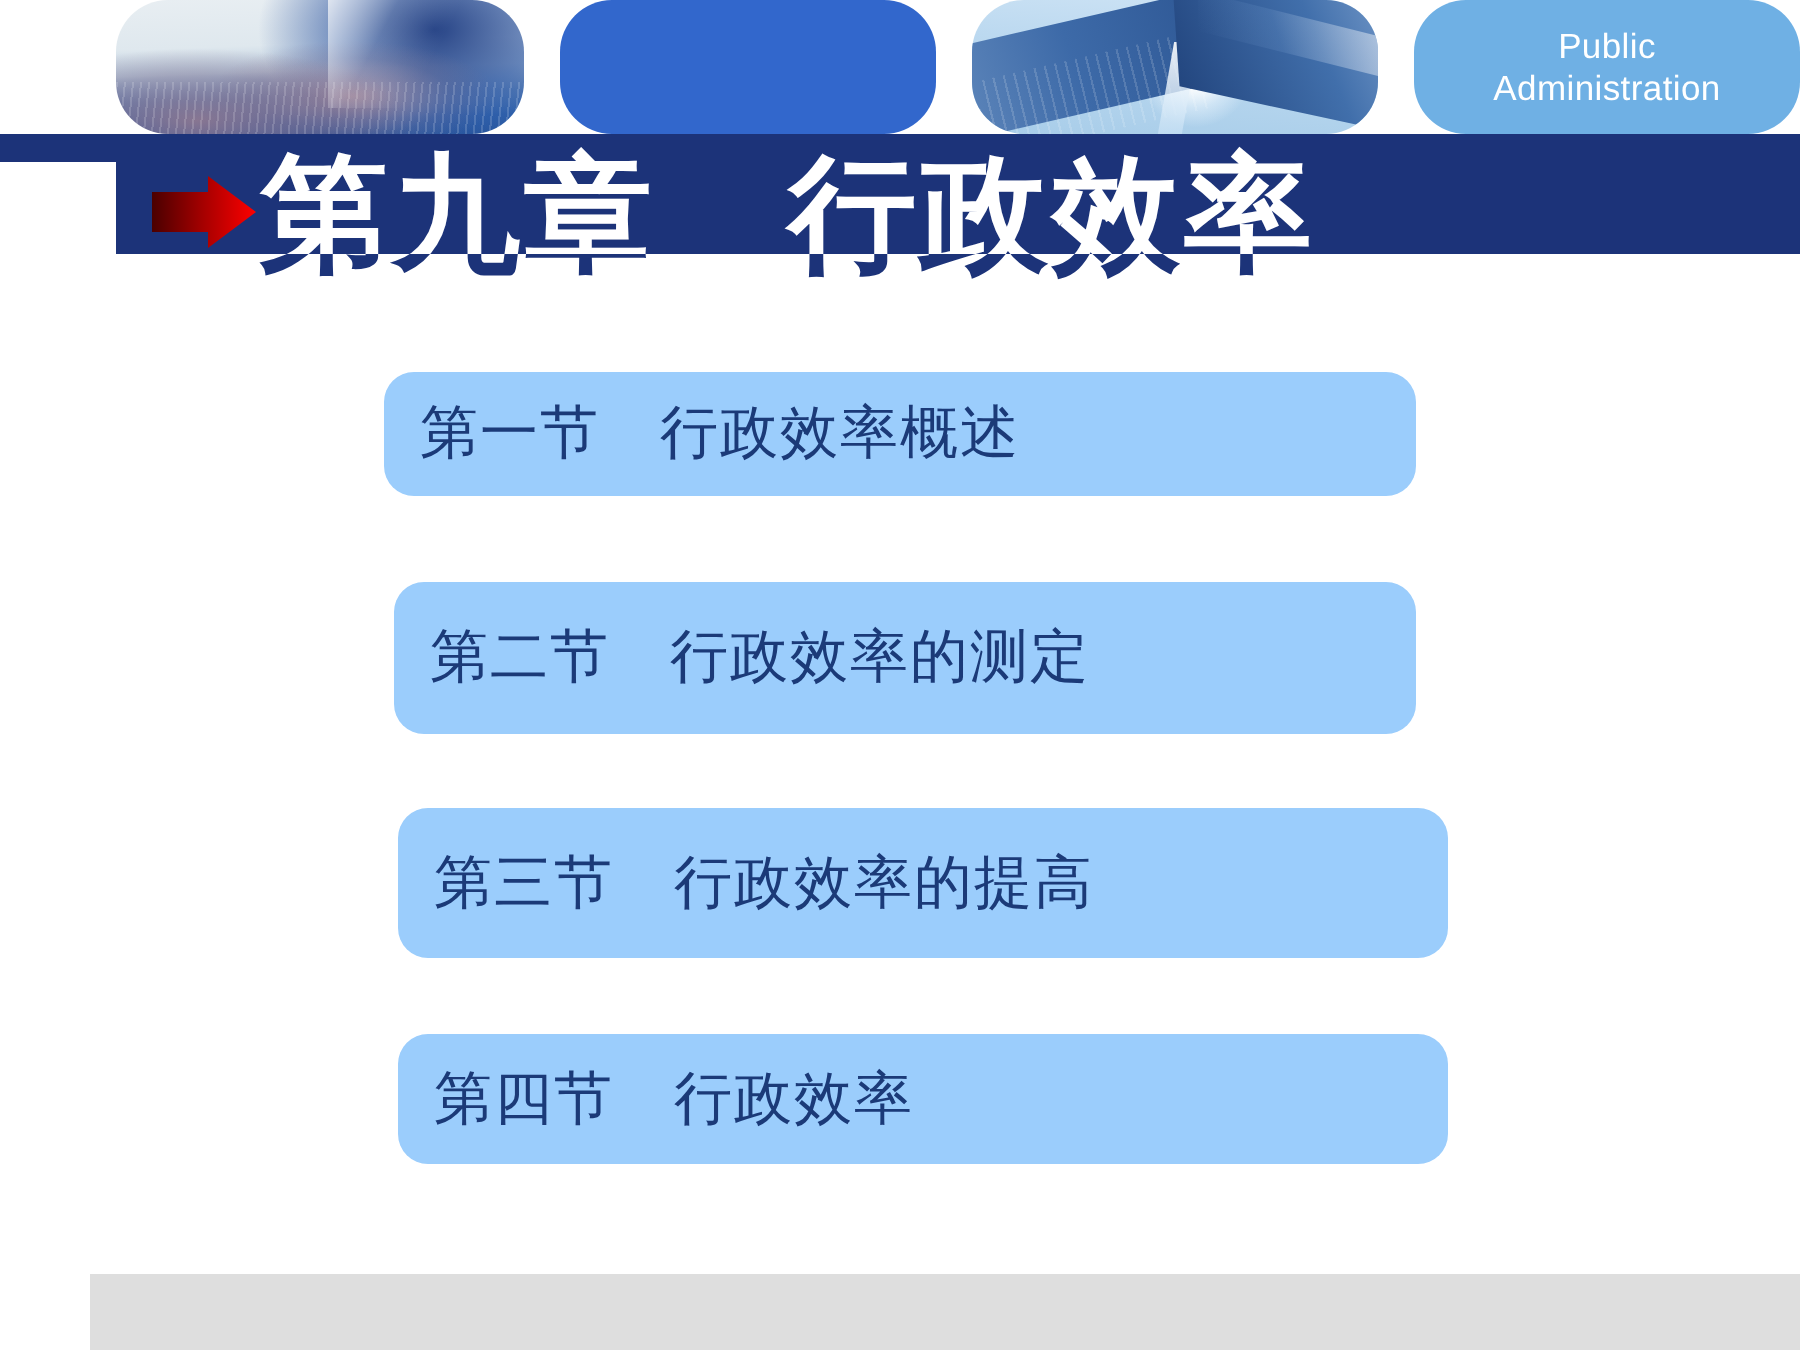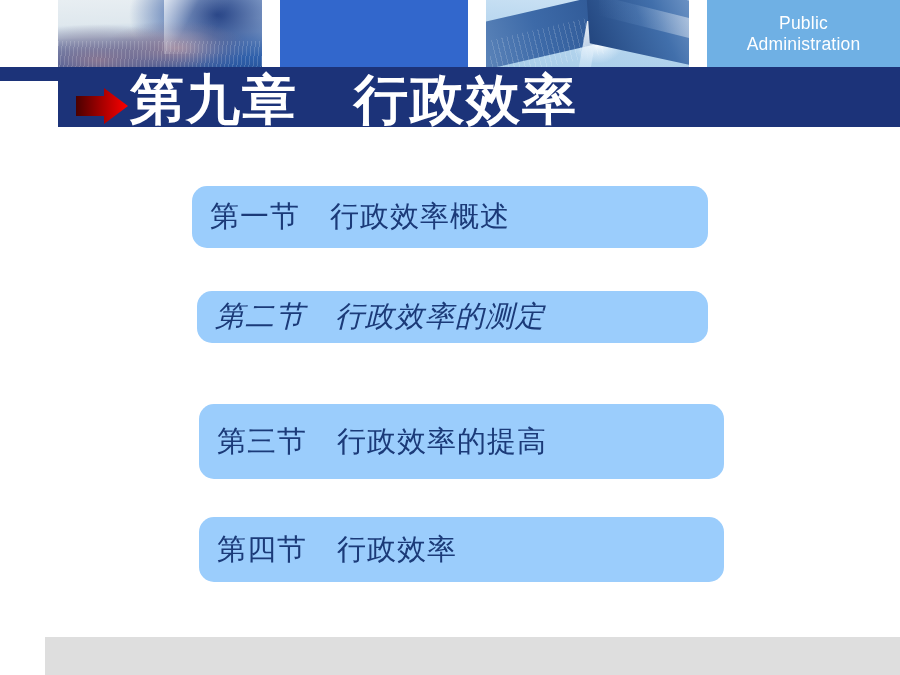--- a/index.html
+++ b/index.html
@@ -30,20 +30,21 @@
     left: 0; top: 0;
     width: 900px;
     height: 67px;
     background: #ffffff;
   }
   .banner-panel {
     position: absolute;
     top: 0;
     height: 67px;
     overflow: hidden;
+    border-radius: 26px;
   }
 
   
   .panel-keyboard {
     left: 58px;
     width: 204px;
     background:
       radial-gradient(ellipse 150px 50px at 20% 90%, rgba(150,120,140,0.85) 0%, rgba(120,95,125,0.35) 45%, rgba(0,0,0,0) 72%),
       radial-gradient(ellipse 90px 35px at 58% 72%, rgba(186,150,160,0.8) 0%, rgba(150,120,140,0.2) 55%, rgba(0,0,0,0) 80%),
       radial-gradient(ellipse 110px 75px at 78% 22%, rgba(28,58,128,0.95) 0%, rgba(45,85,160,0.6) 45%, rgba(0,0,0,0) 80%),
@@ -173,21 +174,21 @@
     position: absolute;
     left: 0; top: 127px;
     width: 900px; height: 60px;
     overflow: hidden;
   }
   .title-text {
     position: absolute;
     left: 130px;
     white-space: nowrap;
     font-family: "DejaVu Sans", sans-serif;
-    font-size: 54px;
+    font-size: 64px;
     font-weight: bold;
     letter-spacing: 2px;
   }
   .title-clip-top .title-text {
     top: -3px;
     color: #ffffff;
   }
   .title-clip-bottom .title-text {
     top: -63px;
     color: #1c3379;
@@ -212,21 +213,21 @@
   .section-label {
     color: #1b3a78;
     font-family: "DejaVu Serif", serif;
     font-size: 29px;
     letter-spacing: 1px;
     padding-left: 18px;
     white-space: nowrap;
   }
 
   #box-1 { left: 160px; top: 186px; width: 516px; height: 62px; }
-  #box-2 { left: 165px; top: 291px; width: 511px; height: 52px; font-style: italic; }
+  #box-2 { left: 165px; top: 291px; width: 511px; height: 76px; }
   #box-3 { left: 167px; top: 404px; width: 525px; height: 75px; }
   #box-4 { left: 167px; top: 517px; width: 525px; height: 65px; }
 
   
   .footer-bar {
     position: absolute;
     left: 45px; top: 637px;
     width: 855px; height: 38px;
     background: #dedede;
   }

